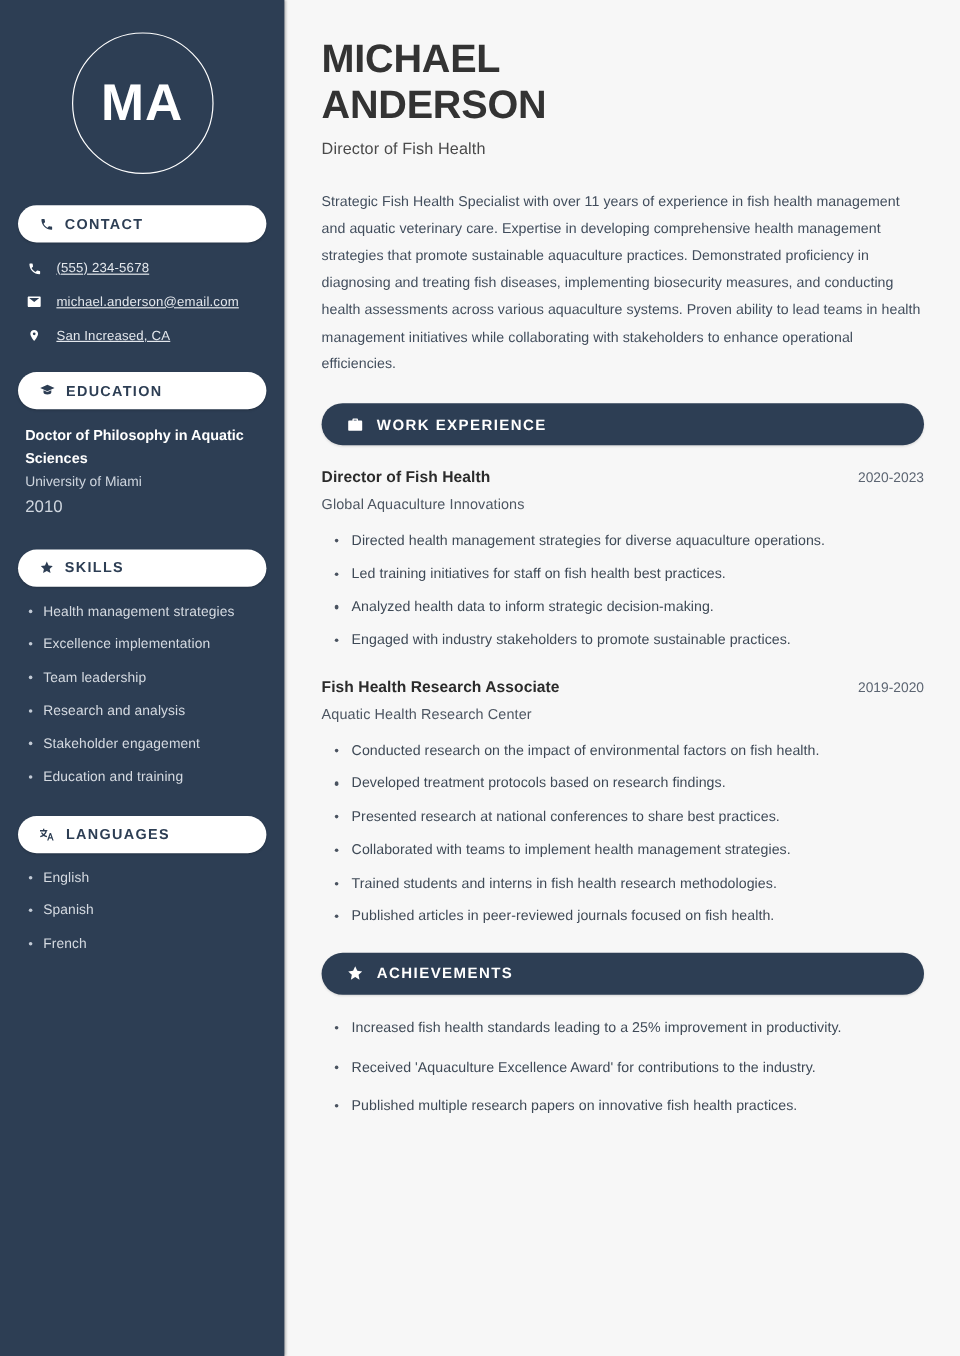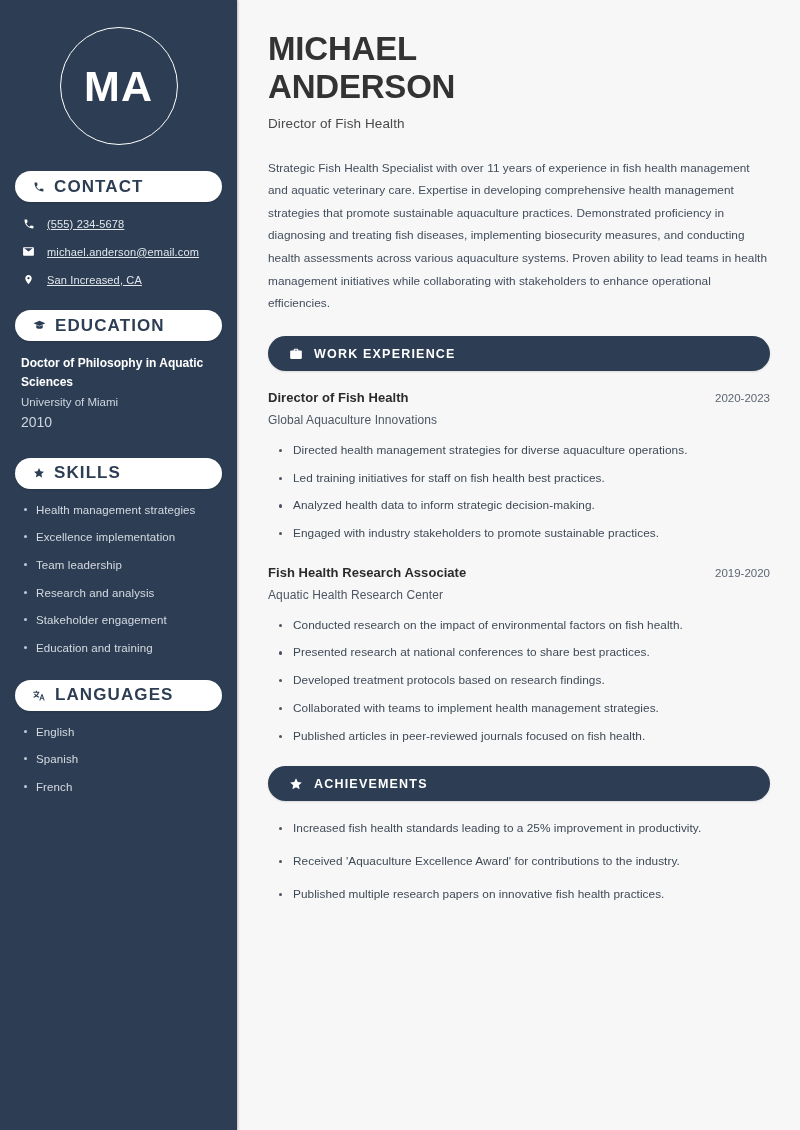--- a/index.html
+++ b/index.html
@@ -60,21 +60,21 @@
     height: 31px;
     display: flex;
     align-items: center;
     gap: 9px;
     padding: 0 18px;
     color: #2d3e54;
     margin-bottom: 13px;
     box-shadow: 0 1px 2px rgba(0,0,0,0.18);
   }
   .pill .pill-label {
-    font-size: 17px;
+    font-size: 12px;
     font-weight: bold;
     letter-spacing: 1.1px;
     text-transform: uppercase;
     white-space: nowrap;
   }
   .pill .ico { display: flex; align-items: center; }
   .pill .ico svg { display: block; fill: #2d3e54; }
 
   
   .contact-list { margin-bottom: 22px; }
@@ -365,23 +365,24 @@
     </div>
 
     <div class="job">
       <div class="job-head">
         <div class="job-role">Fish Health Research Associate</div>
         <div class="job-dates">2019-2020</div>
       </div>
       <div class="job-company">Aquatic Health Research Center</div>
       <ul class="main-list">
         <li>Conducted research on the impact of environmental factors on fish health.</li>
+        <li>Developed treatment protocols based on research findings.</li>
         <li>Presented research at national conferences to share best practices.</li>
-        <li>Developed treatment protocols based on research findings.</li>
         <li>Collaborated with teams to implement health management strategies.</li>
+        <li>Trained students and interns in fish health research methodologies.</li>
         <li>Published articles in peer-reviewed journals focused on fish health.</li>
       </ul>
     </div>
 
     <div class="dark-pill">
       <span class="ico">
         <svg width="14" height="14" viewBox="0 0 24 24">
             <path d="M12 2l3 6.6 7 .8-5.2 4.8 1.4 7-6.2-3.6L5.8 21.2l1.4-7L2 9.4l7-.8L12 2z"></path>
           </svg>
       </span>

